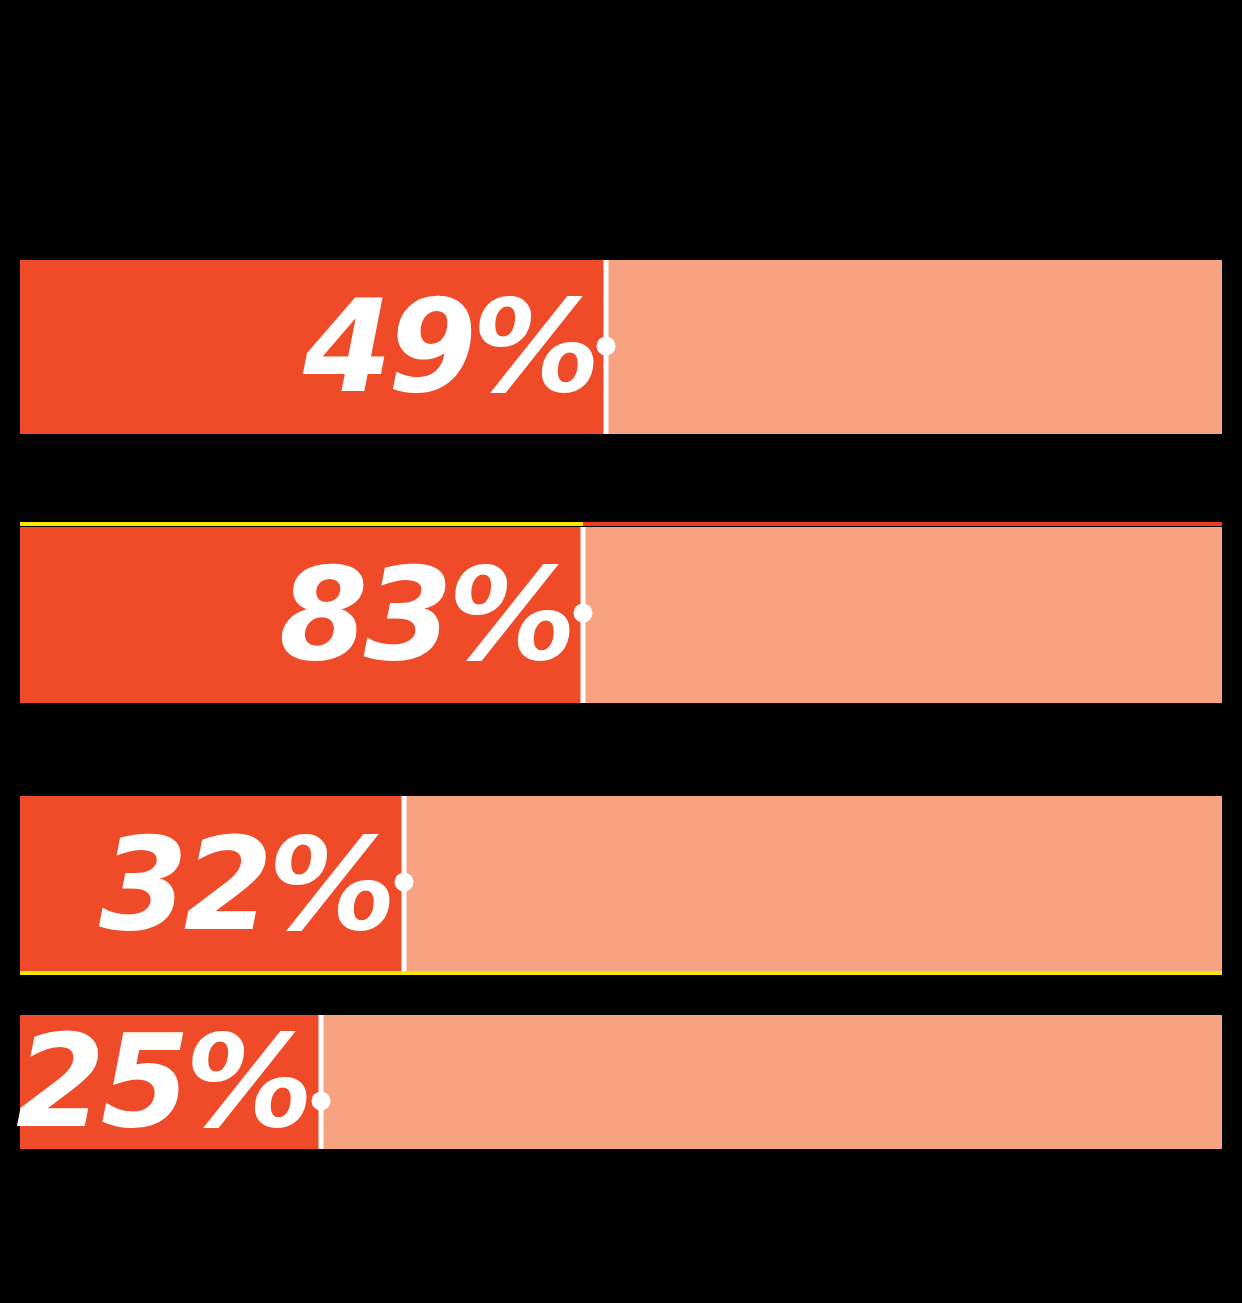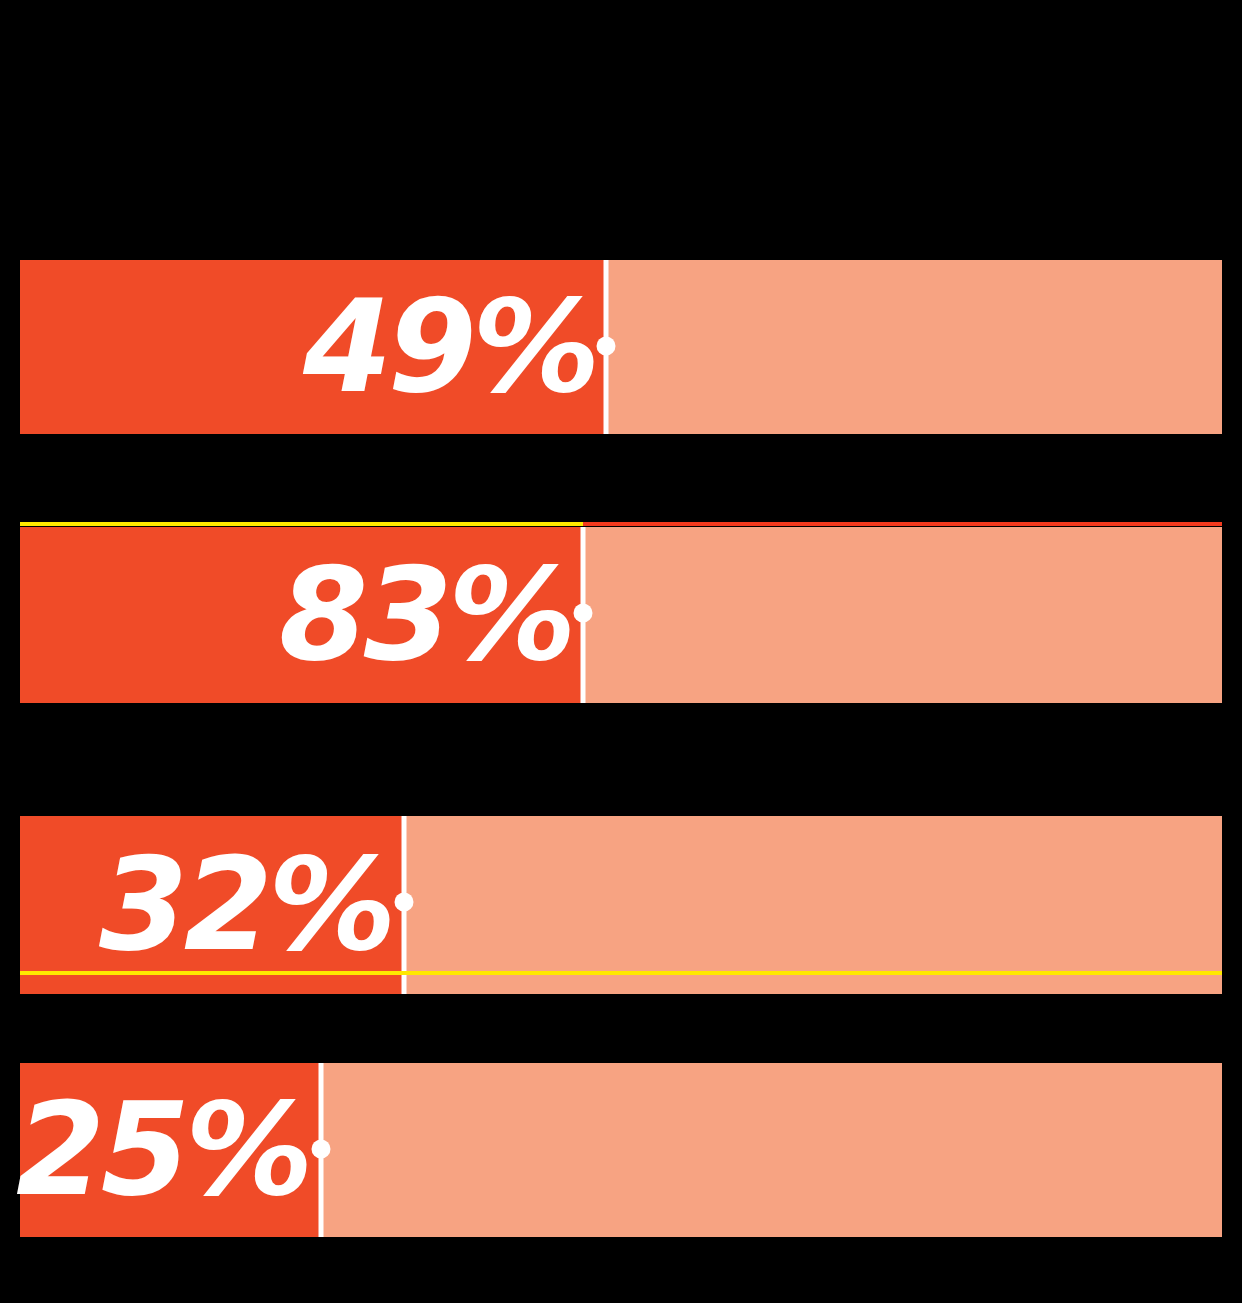--- a/index.html
+++ b/index.html
@@ -105,31 +105,31 @@
     <div class="bar-track" style="background:#F7A382;"></div>
     <div class="bar-fill" style="width:563px; background:#F04B28;"></div>
     <div class="bar-divider" style="left:563px;"></div>
     <div class="bar-knob" style="left:563px; top:86px;"></div>
     <div class="bar-label" style="right:650px; top:50%; font-size:128px;">83%</div>
   </div>
 
   <div class="outline-strip" style="left:20px; top:522px; width:563px; background:#FFE800;"></div>
   <div class="outline-strip" style="left:583px; top:522px; width:639px; background:#F23A1E;"></div>
 
-  <div class="bar-row" style="left:20px; top:816px; width:1202px; height:178px;">
+  <div class="bar-row" style="left:20px; top:796px; width:1202px; height:178px;">
     <div class="bar-track" style="background:#F7A382;"></div>
     <div class="bar-fill" style="width:384px; background:#F04B28;"></div>
     <div class="bar-divider" style="left:384px;"></div>
     <div class="bar-knob" style="left:384px; top:86px;"></div>
     <div class="bar-label" style="right:830px; top:50%; font-size:128px;">32%</div>
   </div>
 
   <div class="outline-strip" style="left:20px; top:971px; width:1202px; background:#FFE800;"></div>
 
-  <div class="bar-row" style="left:20px; top:1063px; width:1202px; height:174px;">
+  <div class="bar-row" style="left:20px; top:1015px; width:1202px; height:134px;">
     <div class="bar-track" style="background:#F7A382;"></div>
     <div class="bar-fill" style="width:301px; background:#F04B28;"></div>
     <div class="bar-divider" style="left:301px;"></div>
     <div class="bar-knob" style="left:301px; top:86px;"></div>
     <div class="bar-label" style="right:913px; top:50%; font-size:128px;">25%</div>
   </div>
 
 </div>
 
 </body></html>

